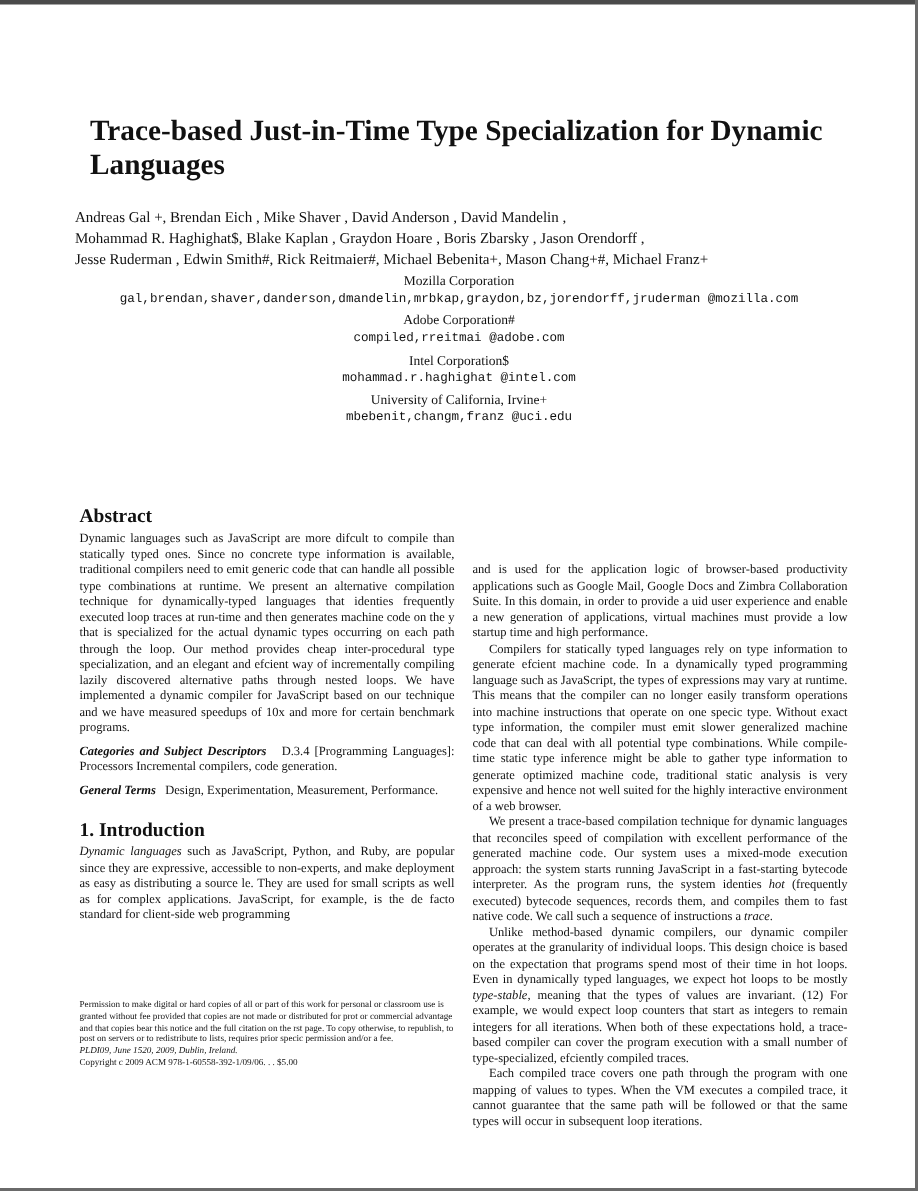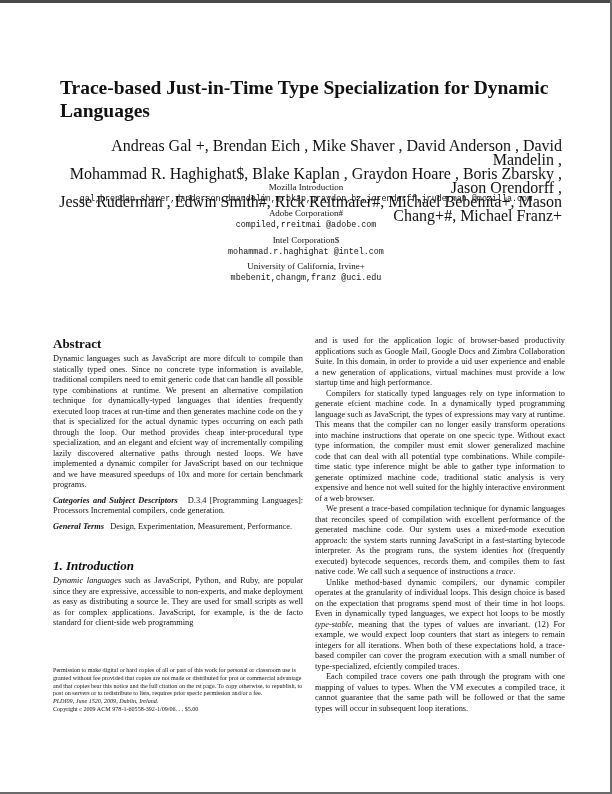--- a/index.html
+++ b/index.html
@@ -9,32 +9,32 @@
   }
   .frame-top { position:absolute; left:0; top:0; width:612px; height:3px; background:#4a4a4a; }
   .frame-right { position:absolute; right:0; top:0; width:2px; height:794px; background:#6a6a6a; }
   .frame-bottom { position:absolute; left:0; bottom:0; width:612px; height:2px; background:#6a6a6a; }
 
   .title {
     position:absolute; left:60px; top:76px; width:490px; text-align:left;
     font-weight:bold; font-size:19.5px; line-height:23px;
   }
   .authors {
-    position:absolute; left:50px; top:139px; width:512px; text-align:right;
-    font-size:16px; line-height:14px;
+    position:absolute; left:50px; top:139px; width:512px; text-align:left;
+    font-size:10px; line-height:14px;
   }
   .aff {
     position:absolute; left:50px; width:512px; text-align:center;
     font-size:9px; line-height:11.5px;
   }
   .aff .mono { font-family:"Liberation Mono", monospace; font-size:8.4px; }
 
   .col { position:absolute; width:250px; font-size:8.35px; line-height:10.5px; text-align:justify; }
   .col.left { left:53px; }
-  .col.right { left:315px; }
+  .col.right { left:315px;margin-top:39px; }
   .h { font-weight:bold; font-size:13px; margin:0 0 4px 0; line-height:12px; }
   .p { margin:0; }
   .p.indent { text-indent:11px; }
   .gap { margin-top:5px; }
   .kw-label { font-weight:bold; font-style:italic; }
   .foot { position:absolute; left:53px; top:667px; width:250px; font-size:6.1px; line-height:7.8px; text-align:left; }
 </style>
 </head>
 <body>
 
@@ -44,21 +44,21 @@
 
 <div class="title">Trace-based Just-in-Time Type Specialization for Dynamic Languages</div>
 
 <div class="authors">
   <div>Andreas Gal +, Brendan Eich , Mike Shaver , David Anderson , David Mandelin ,</div>
   <div>Mohammad R. Haghighat$, Blake Kaplan , Graydon Hoare , Boris Zbarsky , Jason Orendorff ,</div>
   <div>Jesse Ruderman , Edwin Smith#, Rick Reitmaier#, Michael Bebenita+, Mason Chang+#, Michael Franz+</div>
 </div>
 
 <div class="aff" style="top:182px;">
-  <div>Mozilla Introduction</div>
+  <div>Mozilla Corporation</div>
   <div class="mono">gal,brendan,shaver,danderson,dmandelin,mrbkap,graydon,bz,jorendorff,jruderman @mozilla.com</div>
 </div>
 <div class="aff" style="top:208px;">
   <div>Adobe Corporation#</div>
   <div class="mono">compiled,rreitmai @adobe.com</div>
 </div>
 <div class="aff" style="top:235px;">
   <div>Intel Corporation$</div>
   <div class="mono">mohammad.r.haghighat @intel.com</div>
 </div>
@@ -71,21 +71,21 @@
   <div class="h">Abstract</div>
   <p class="p">Dynamic languages such as JavaScript are more difcult to compile than statically typed ones. Since no concrete type information is available, traditional compilers need to emit generic code that can handle all possible type combinations at runtime. We present an alternative compilation technique for dynamically-typed languages that identies frequently executed loop traces at run-time and then generates machine code on the y that is specialized for the actual dynamic types occurring on each path through the loop. Our method provides cheap inter-procedural type specialization, and an elegant and efcient way of incrementally compiling lazily discovered alternative paths through nested loops. We have implemented a dynamic compiler for JavaScript based on our technique and we have measured speedups of 10x and more for certain benchmark programs.</p>
   <p class="p gap">
     <span class="kw-label">Categories and Subject Descriptors</span>&nbsp;&nbsp;
     <span>D.3.4 [Programming Languages]: Processors    Incremental compilers, code generation.</span>
   </p>
   <p class="p gap">
     <span class="kw-label">General Terms</span>&nbsp;&nbsp;
     <span>Design, Experimentation, Measurement, Performance.</span>
   </p>
-  <div class="h" style="margin-top:28px;font-style:italic;">1.   Introduction</div>
+  <div class="h" style="margin-top:15px;">1.   Introduction</div>
   <p class="p">
     <i>Dynamic languages</i><span> such as JavaScript, Python, and Ruby, are popular since they are expressive, accessible to non-experts, and make deployment as easy as distributing a source le. They are used for small scripts as well as for complex applications. JavaScript, for example, is the de facto standard for client-side web programming</span>
   </p>
 </div>
 
 <div class="foot">
   <div>Permission to make digital or hard copies of all or part of this work for personal or classroom use is granted without fee provided that copies are not made or distributed for prot or commercial advantage and that copies bear this notice and the full citation on the rst page. To copy otherwise, to republish, to post on servers or to redistribute to lists, requires prior specic permission and/or a fee.</div>
   <div style="font-style:italic;">PLDI09,    June 1520, 2009, Dublin, Ireland.</div>
   <div>Copyright  c  2009 ACM 978-1-60558-392-1/09/06. . . $5.00</div>
 </div>

